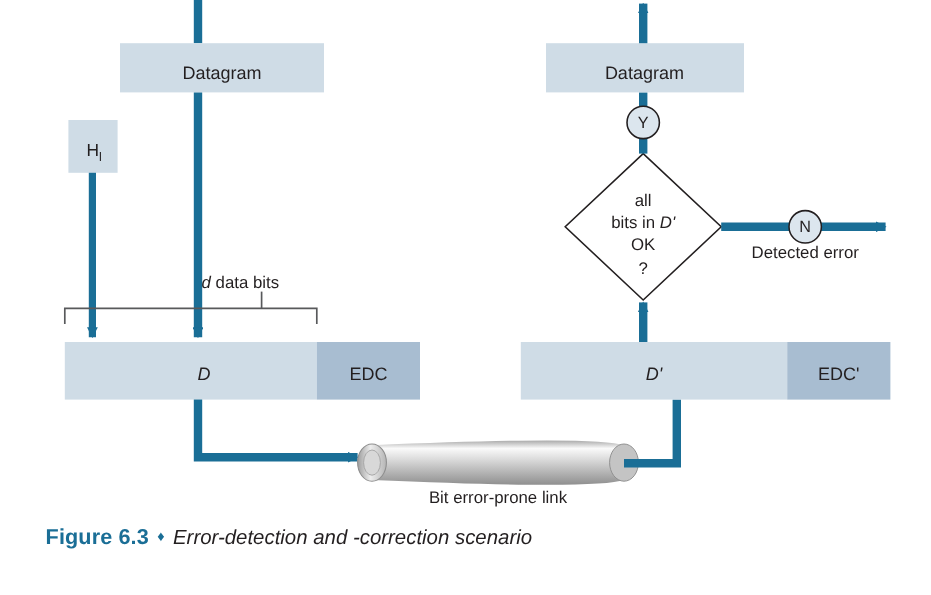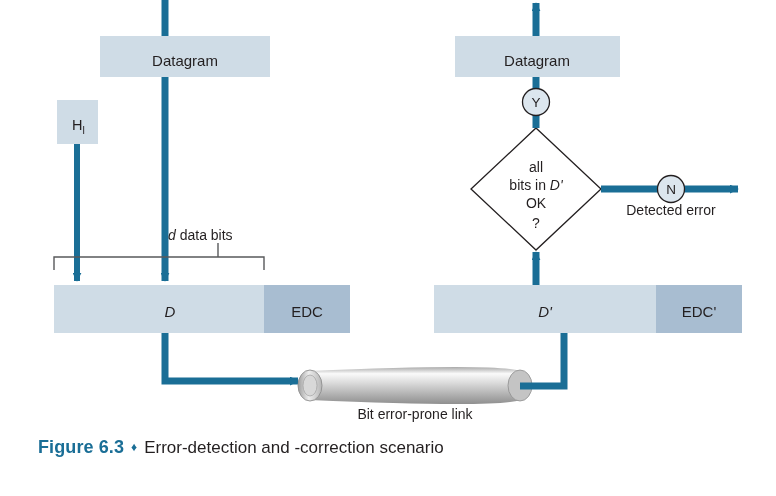--- a/index.html
+++ b/index.html
@@ -74,20 +74,21 @@
   .caption-diamond {
     font-size: 12px;
     color: #1a6e96;
     position: relative;
     top: -2px;
   }
   .caption-text {
     font-family: "Liberation Sans", sans-serif;
     font-size: 17px;
     color: #231f20;
+    font-style: italic;
   }
 </style>
 </head>
 <body>
 
 <div id="figure-root">
 
   <svg class="diagram-layer" viewBox="0 0 776 496">
     <defs>
       <marker id="arrowDown" markerWidth="9" markerHeight="9" refX="4.5" refY="8.2" orient="0" markerUnits="userSpaceOnUse">

